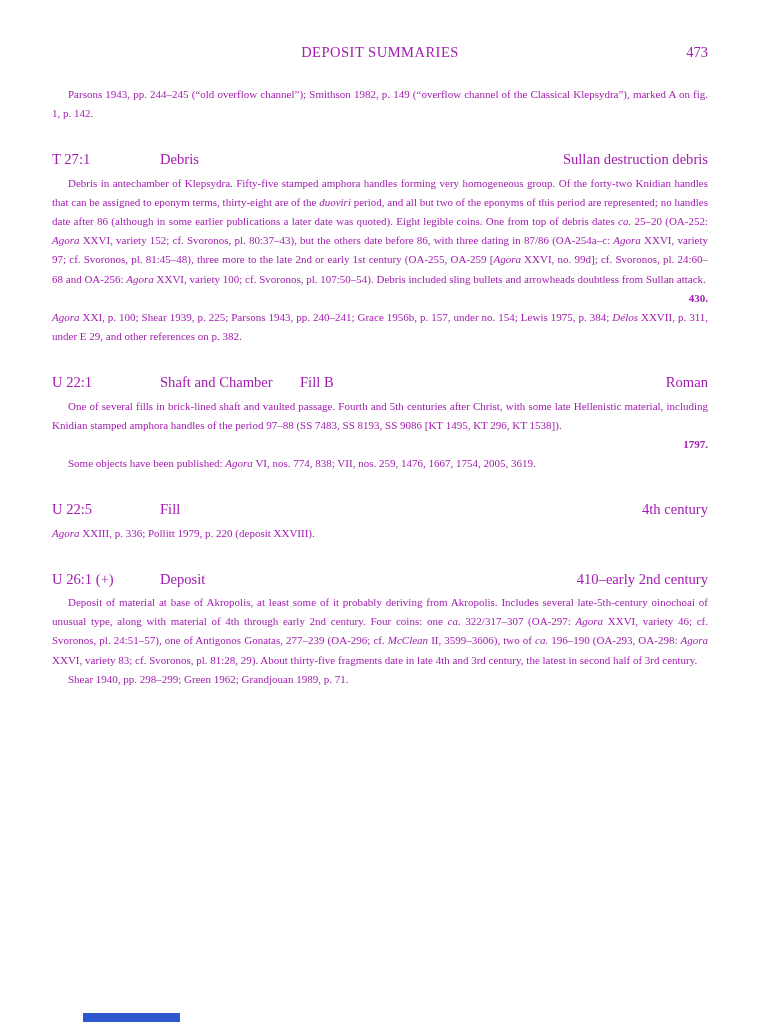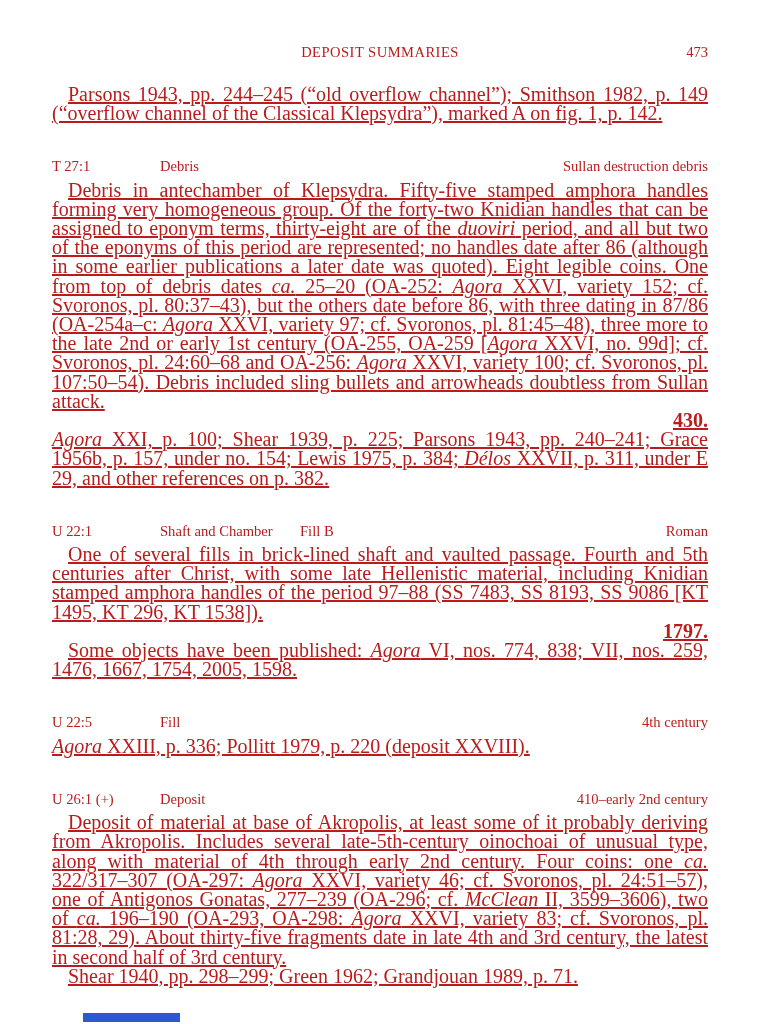--- a/index.html
+++ b/index.html
@@ -6,21 +6,21 @@
     margin: 0;
     padding: 0;
     background: #ffffff;
   }
   .page {
     position: relative;
     width: 760px;
     height: 1024px;
     background: #ffffff;
     font-family: "Liberation Serif", serif;
-    color: #b91c1c;
+    color: #a21caf;
     overflow: hidden;
     box-sizing: border-box;
     padding: 44px 52px 0 52px;
   }
   .running-head {
     position: relative;
     height: 20px;
     font-size: 14.5px;
   }
   .head-title {
@@ -30,30 +30,29 @@
     text-align: center;
     letter-spacing: 0.5px;
   }
   .page-num {
     position: absolute;
     right: 0;
     top: 0;
   }
   .para {
     margin: 0;
-    font-size: 20px;
+    font-size: 11px;
     line-height: 19.2px;
     text-align: justify;
-    text-decoration: underline;
   }
   .para.indent { text-indent: 16px; }
   .para.flush  { text-indent: 0; }
   .para.count  { font-weight: bold; text-align: right; }
   .intro { margin-top: 21px; }
-  .entry { margin-top: 34px; }
+  .entry { margin-top: 27px; }
   .entry-header {
     display: flex;
     font-size: 14.6px;
     line-height: 19.2px;
     margin-bottom: 4px;
   }
   .entry-id { width: 108px; flex: 0 0 auto; }
   .entry-type { min-width: 140px; flex: 0 0 auto; }
   .entry-subtype { flex: 0 0 auto; }
   .entry-date { margin-left: auto; text-align: center; }
@@ -92,21 +91,21 @@
 
   <section class="entry">
     <div class="entry-header">
       <span class="entry-id">U 22:1</span>
       <span class="entry-type">Shaft and Chamber</span>
       <span class="entry-subtype">Fill B</span>
       <span class="entry-date">Roman</span>
     </div>
     <p class="para indent"><span>One of several fills in brick-lined shaft and vaulted passage.  Fourth and 5th centuries after Christ, with some late Hellenistic material, including Knidian stamped amphora handles of the period 97–88 (SS 7483, SS 8193, SS 9086 [KT 1495, KT 296, KT 1538]).</span></p>
     <p class="para indent count">1797.</p>
-    <p class="para indent"><span>Some objects have been published: </span><span style="font-style: italic;">Agora</span><span> VI, nos. 774, 838; VII, nos. 259, 1476, 1667, 1754, 2005, 1598.</span></p>
+    <p class="para indent"><span>Some objects have been published: </span><span style="font-style: italic;">Agora</span><span> VI, nos. 774, 838; VII, nos. 259, 1476, 1667, 1754, 2005, 3619.</span></p>
   </section>
 
   <section class="entry">
     <div class="entry-header">
       <span class="entry-id">U 22:5</span>
       <span class="entry-type">Fill</span>
       <span class="entry-subtype"></span>
       <span class="entry-date">4th century</span>
     </div>
     <p class="para flush"><span style="font-style: italic;">Agora</span><span> XXIII, p. 336; Pollitt 1979, p. 220 (deposit XXVIII).</span></p>

